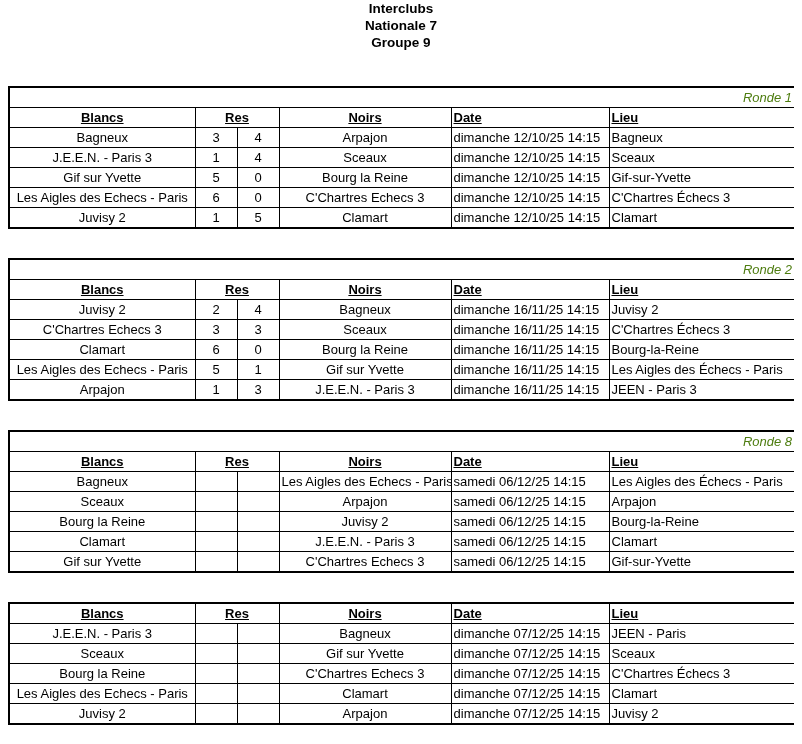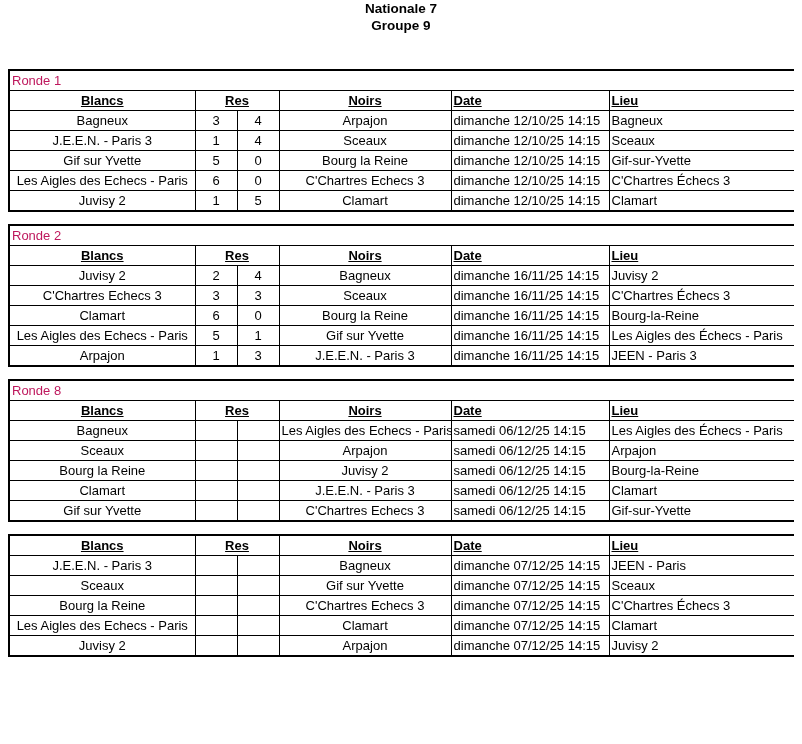--- a/index.html
+++ b/index.html
@@ -15,50 +15,52 @@
     text-align: center;
     font-weight: bold;
     font-size: 13.5px;
     line-height: 17px;
     margin: 0;
   }
   table.round-table {
     border-collapse: collapse;
     table-layout: fixed;
     width: 786px;
-    margin-top: 12px;
+    margin-top: 29px;
     border: 2px solid #000000;
   }
   table.round-table.first {
     margin-top: 35px;
   }
   table.round-table td,
   table.round-table th {
     border: 1px solid #000000;
     height: 19px;
     padding: 0 2px;
     font-size: 13px;
     white-space: nowrap;
     overflow: hidden;
     vertical-align: middle;
   }
   td.round-title {
-    color: #be185d;
-    text-align: left;
+    color: #4d7c0f;
+    text-align: right;
     font-weight: normal;
     cursor: pointer;
+    font-style: italic;
   }
   th { font-weight: bold; text-decoration: underline; }
   .c { text-align: center; }
   .l { text-align: left; }
 </style>
 </head>
 <body>
 
 <div class="page-title">
+  <div>Interclubs</div>
   <div>Nationale 7</div>
   <div>Groupe 9</div>
 </div>
 
 <table class="round-table first">
   <colgroup>
       <col style="width:186px">
       <col style="width:42px">
       <col style="width:42px">
       <col style="width:172px">

